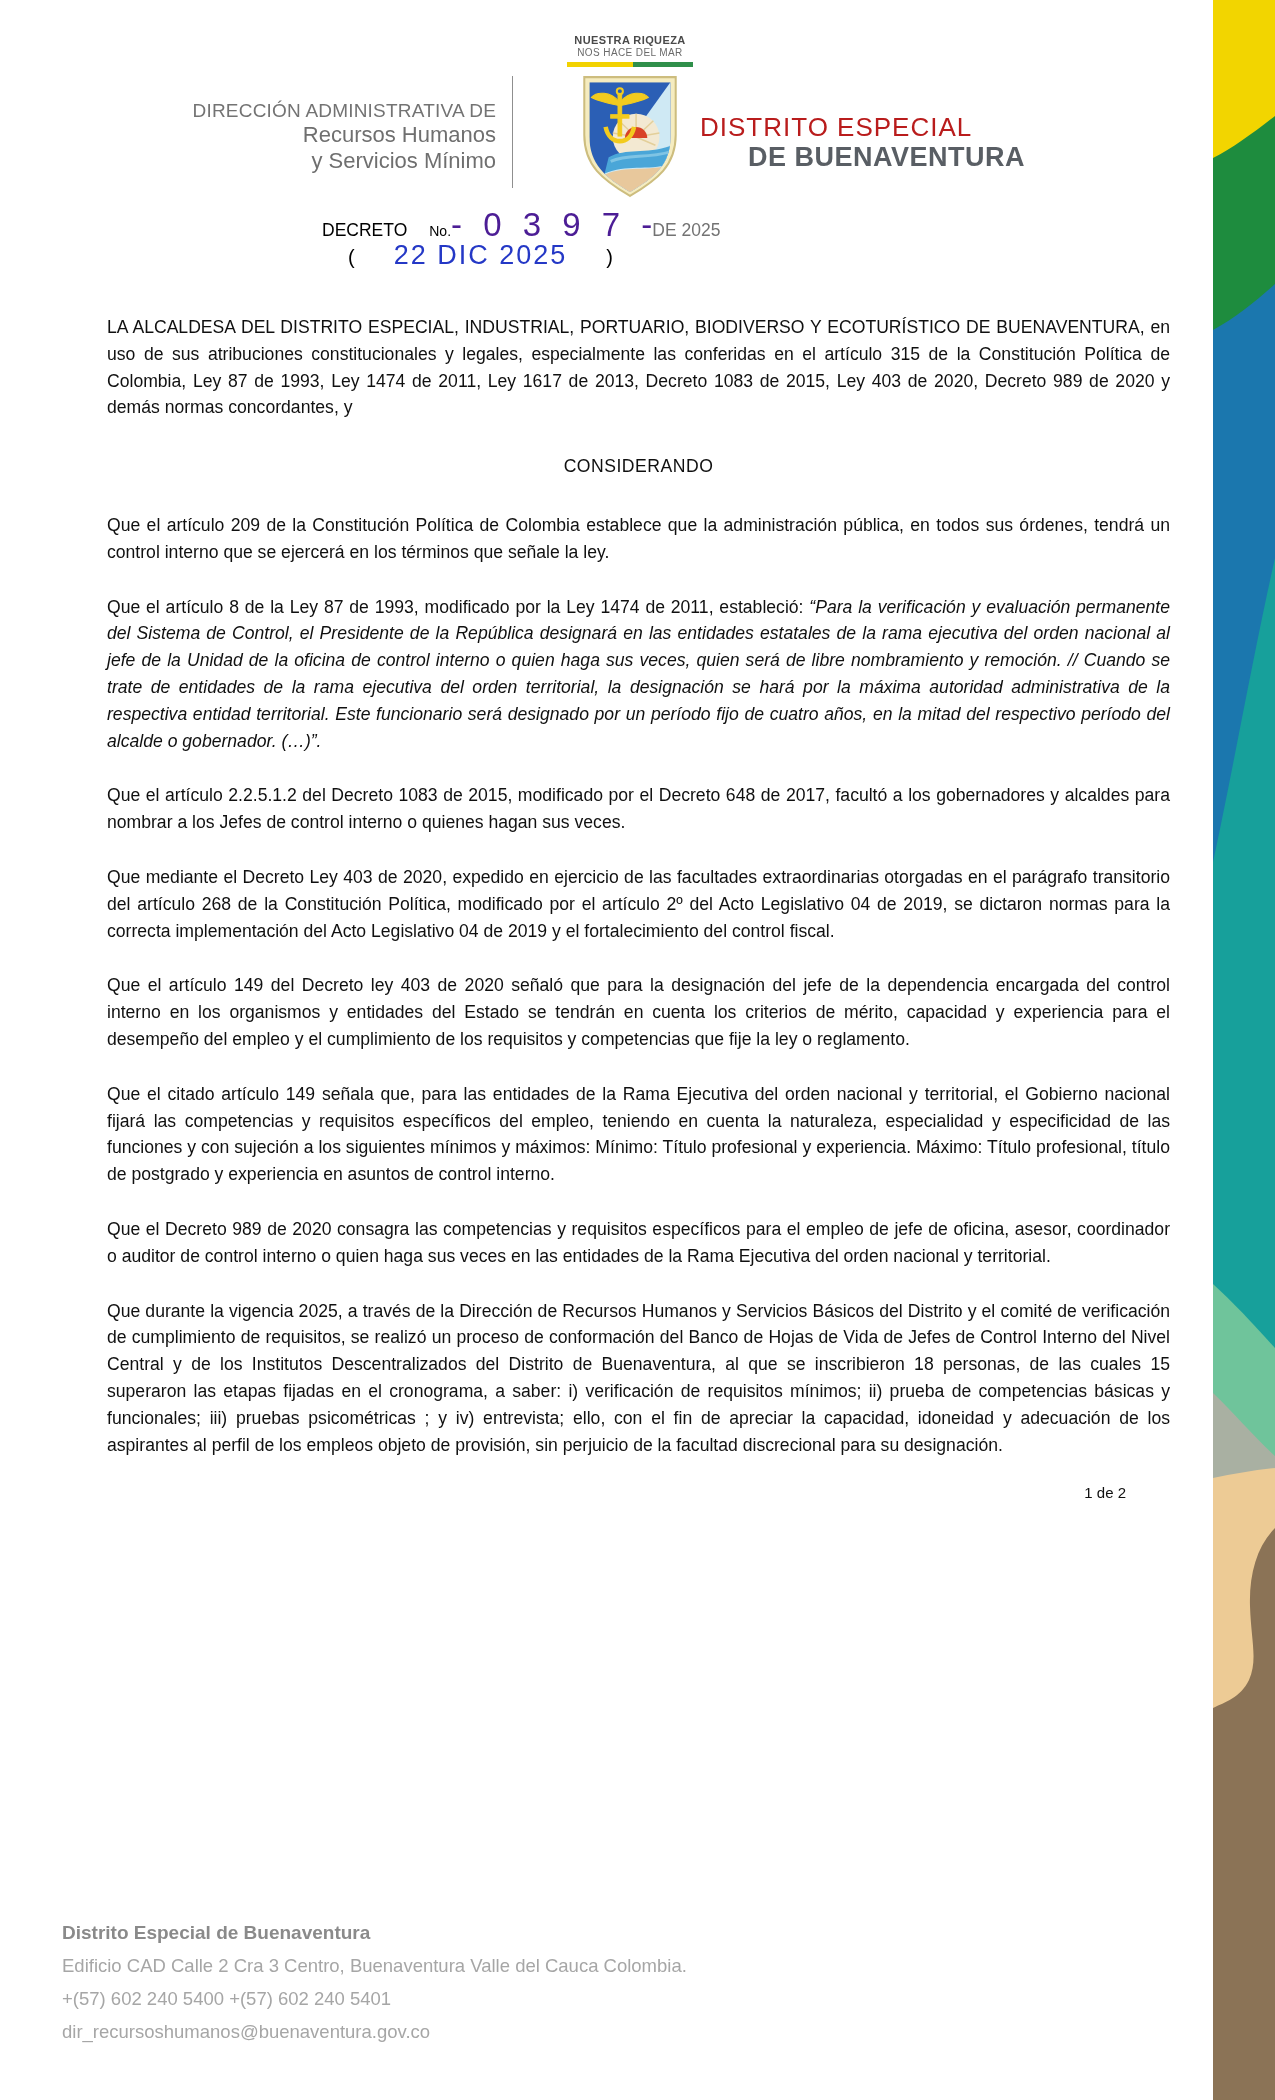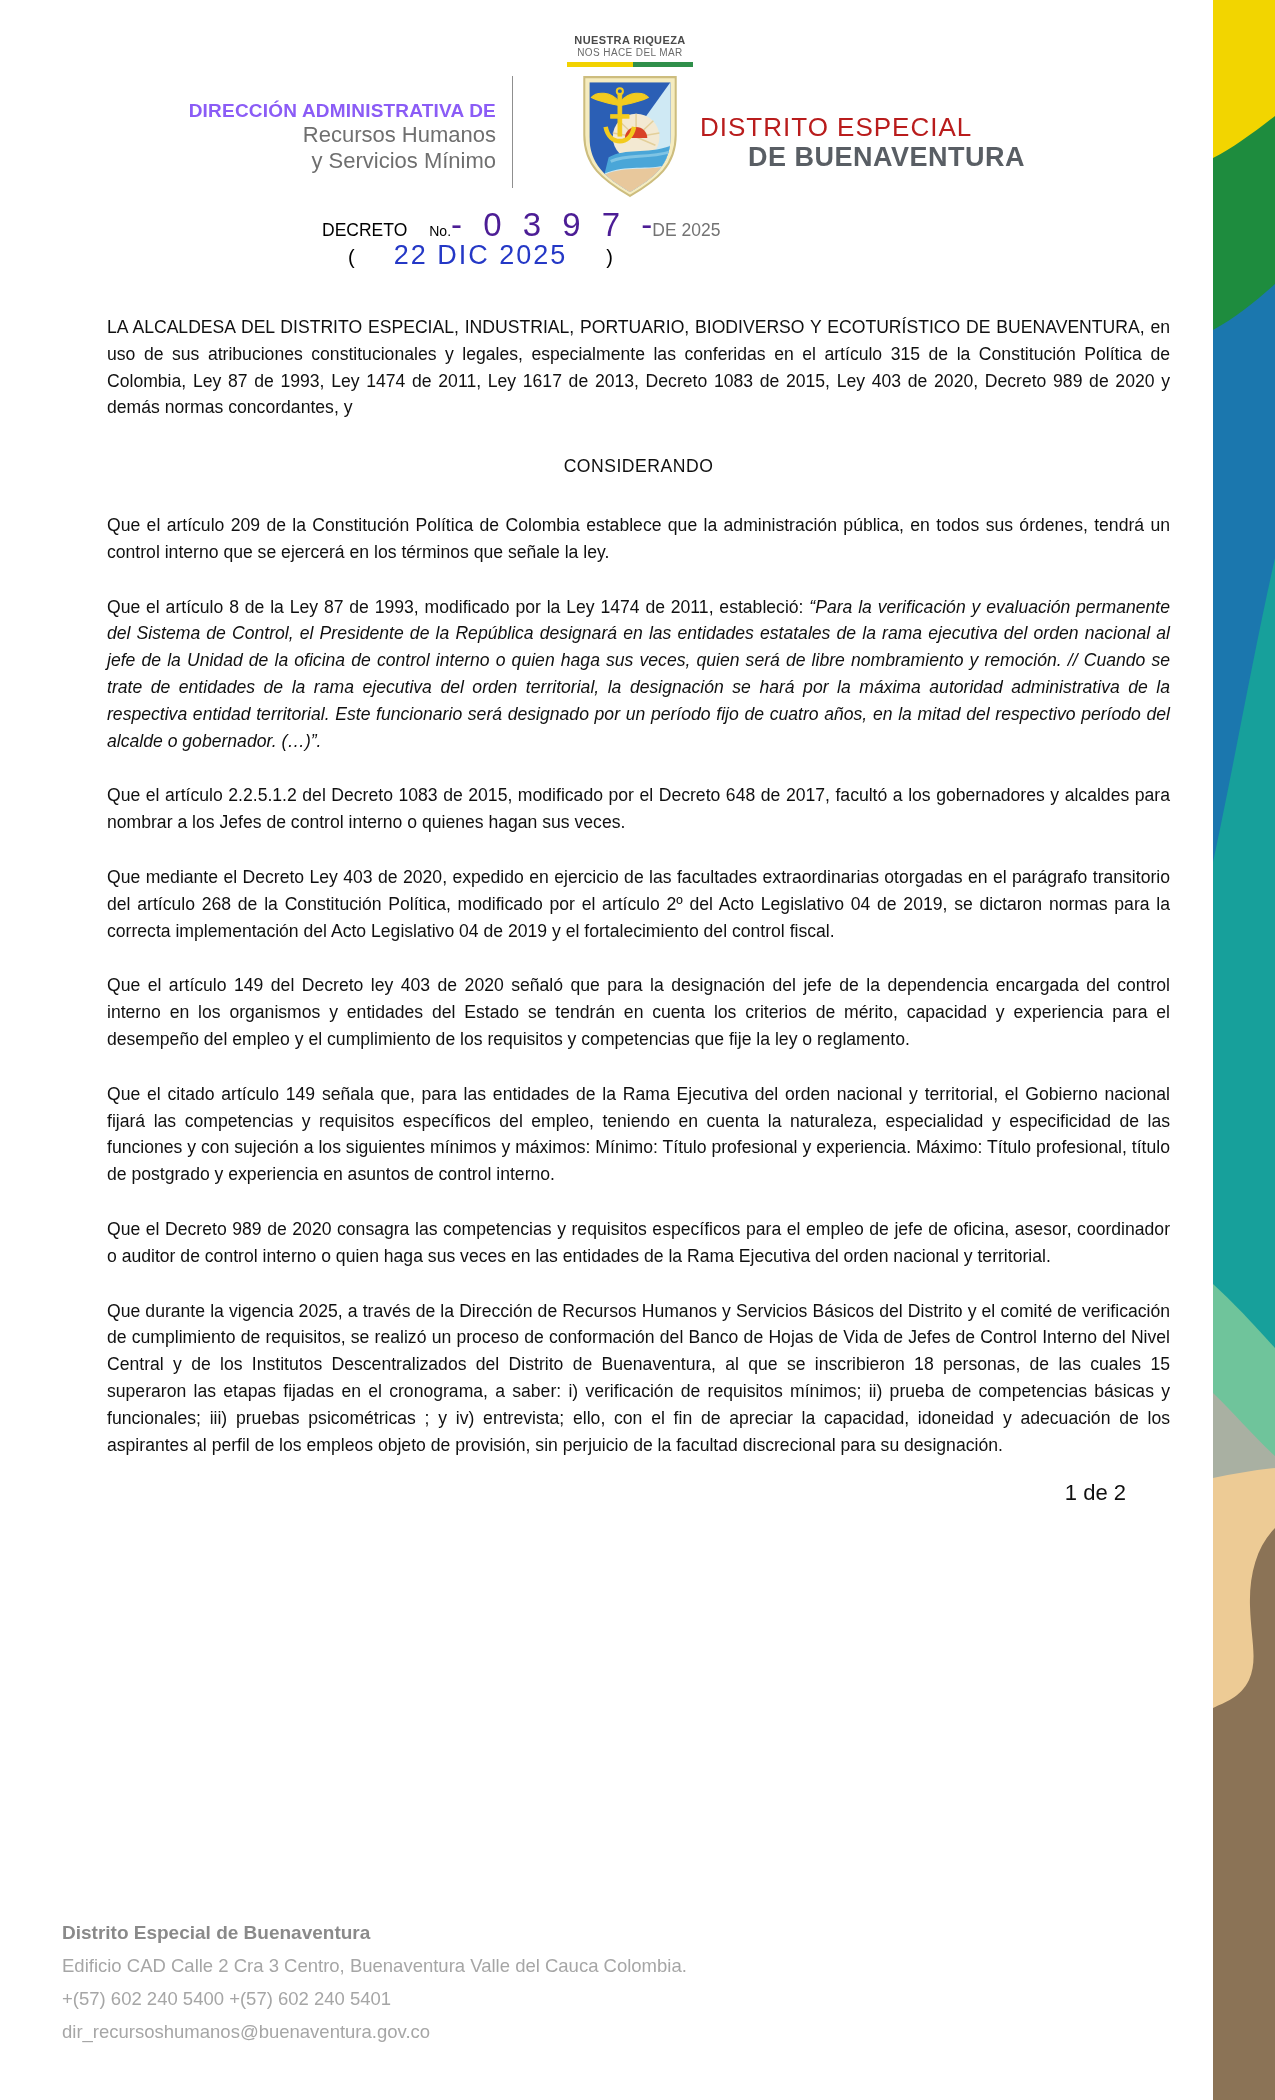--- a/index.html
+++ b/index.html
@@ -4,21 +4,21 @@
 <style>
   html,body{margin:0;padding:0;background:#ffffff;}
   .page{position:relative;width:1275px;height:2100px;background:#ffffff;overflow:hidden;
         font-family:"Liberation Sans",sans-serif;color:#101010;}
 
   
   .side-band{position:absolute;top:0;right:0;width:62px;height:2100px;}
 
   
   .hdr-left{position:absolute;left:118px;top:100px;width:378px;text-align:right;}
-  .hdr-left .l1{font-size:19px;font-weight:bold;color:#8b5cf6;letter-spacing:.2px;}
+  .hdr-left .l1{font-size:19px;font-weight:normal;color:#737373;letter-spacing:.2px;}
   .hdr-left .l2,.hdr-left .l3{font-size:22px;color:#6f6f6f;line-height:26px;}
   .hdr-divider{position:absolute;left:512px;top:76px;width:1px;height:112px;background:#8f8f8f;}
 
   .logo-block{position:absolute;left:540px;top:34px;width:180px;text-align:center;}
   .logo-motto1{font-size:11px;font-weight:bold;color:#4a4a4a;letter-spacing:.4px;}
   .logo-motto2{font-size:10px;color:#6a6a6a;letter-spacing:.4px;margin-top:1px;}
   .logo-bar{display:flex;height:5px;width:126px;margin:4px auto 3px auto;}
   .logo-bar .y{background:#F2D200;flex:1.1;}
   .logo-bar .g{background:#2F8F4A;flex:1;}
 
@@ -36,21 +36,21 @@
   .decree-date .paren{font-size:20px;color:#000;}
   .decree-date .stamp-date{font-size:27px;color:#2438C6;letter-spacing:2px;font-weight:500;}
 
   
   .doc-body{position:absolute;left:107px;top:314px;width:1063px;
             font-size:17.6px;line-height:26.8px;text-align:justify;}
   .doc-body p{margin:0 0 28px 0;}
   .doc-title{margin-bottom:32px !important;}
   .considerando{text-align:center;margin:32px 0 32px 0 !important;letter-spacing:.5px;}
   .quote-italic{font-style:italic;}
-  .page-num{text-align:right;padding-right:44px;font-size:22px;margin-top:-6px;}
+  .page-num{text-align:right;padding-right:44px;font-size:15px;margin-top:-6px;}
 
   
   .footer{position:absolute;left:62px;top:1916px;line-height:33px;}
   .footer .org{font-size:19px;font-weight:bold;color:#8a8a8a;}
   .footer .ln{font-size:18.5px;color:#a6a6a6;}
 </style>
 </head>
 <body>
 
 <div class="page">

